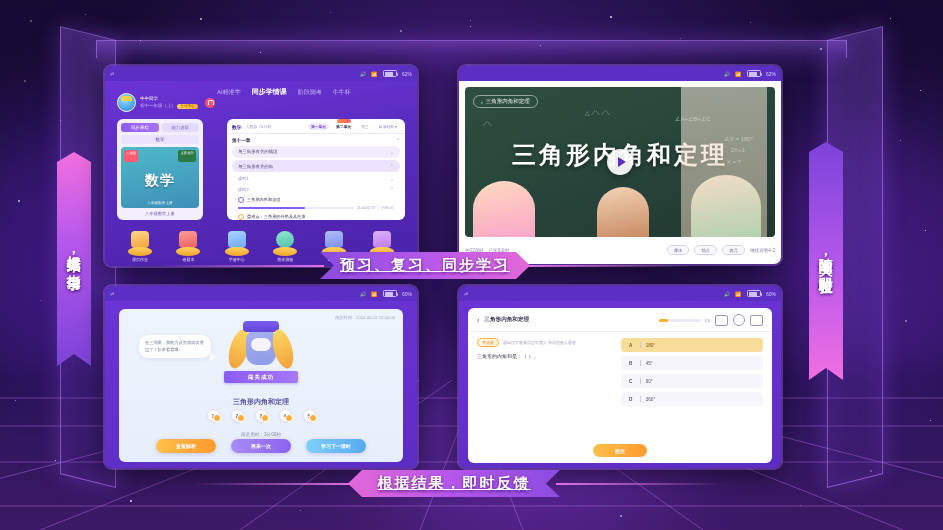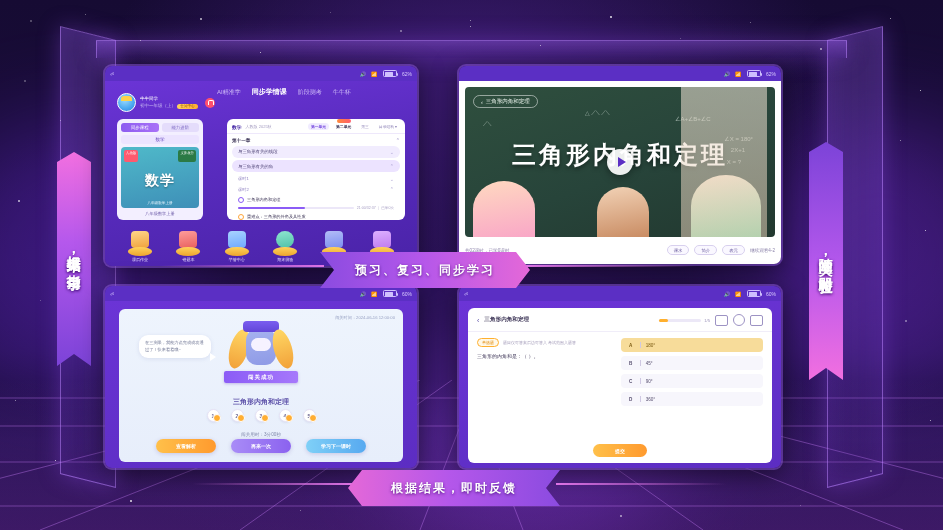--- a/index.html
+++ b/index.html
@@ -85,25 +85,26 @@
   #vribbon-right {
     right: 100px; top: 142px; height: 238px;
     background: linear-gradient(180deg, #7c43d8 0%, #b558ec 52%, #f26fe0 100%);
     clip-path: polygon(0 10px, 50% 0, 100% 10px, 100% 100%, 50% calc(100% - 12px), 0 100%);
     box-shadow: 0 0 18px rgba(200,90,235,.45);
   }
 
   
   .hribbon {
     position: absolute;
-    height: 36px;
+    height: 27px;
     display: flex; align-items: center; justify-content: center;
-    color: #fff; font-size: 12px; font-weight: bold; letter-spacing: 2px;
+    color: #fff; font-size: 15px; font-weight: bold; letter-spacing: 2px;
     text-shadow: 0 1px 3px rgba(70,10,120,.85);
     z-index: 40;
+    text-decoration: underline;
   }
   #hribbon-top {
     left: 320px; width: 210px; top: 252px;
     background: linear-gradient(90deg, #8b4be0 0%, #b457ea 48%, #e468d8 100%);
     clip-path: polygon(0 0, calc(100% - 14px) 0, 100% 50%, calc(100% - 14px) 100%, 0 100%, 14px 50%);
     box-shadow: 0 0 16px rgba(190,85,235,.5);
   }
   #hribbon-bottom {
     left: 348px; width: 212px; top: 470px;
     background: linear-gradient(90deg, #e468d8 0%, #b457ea 48%, #8b4be0 100%);

